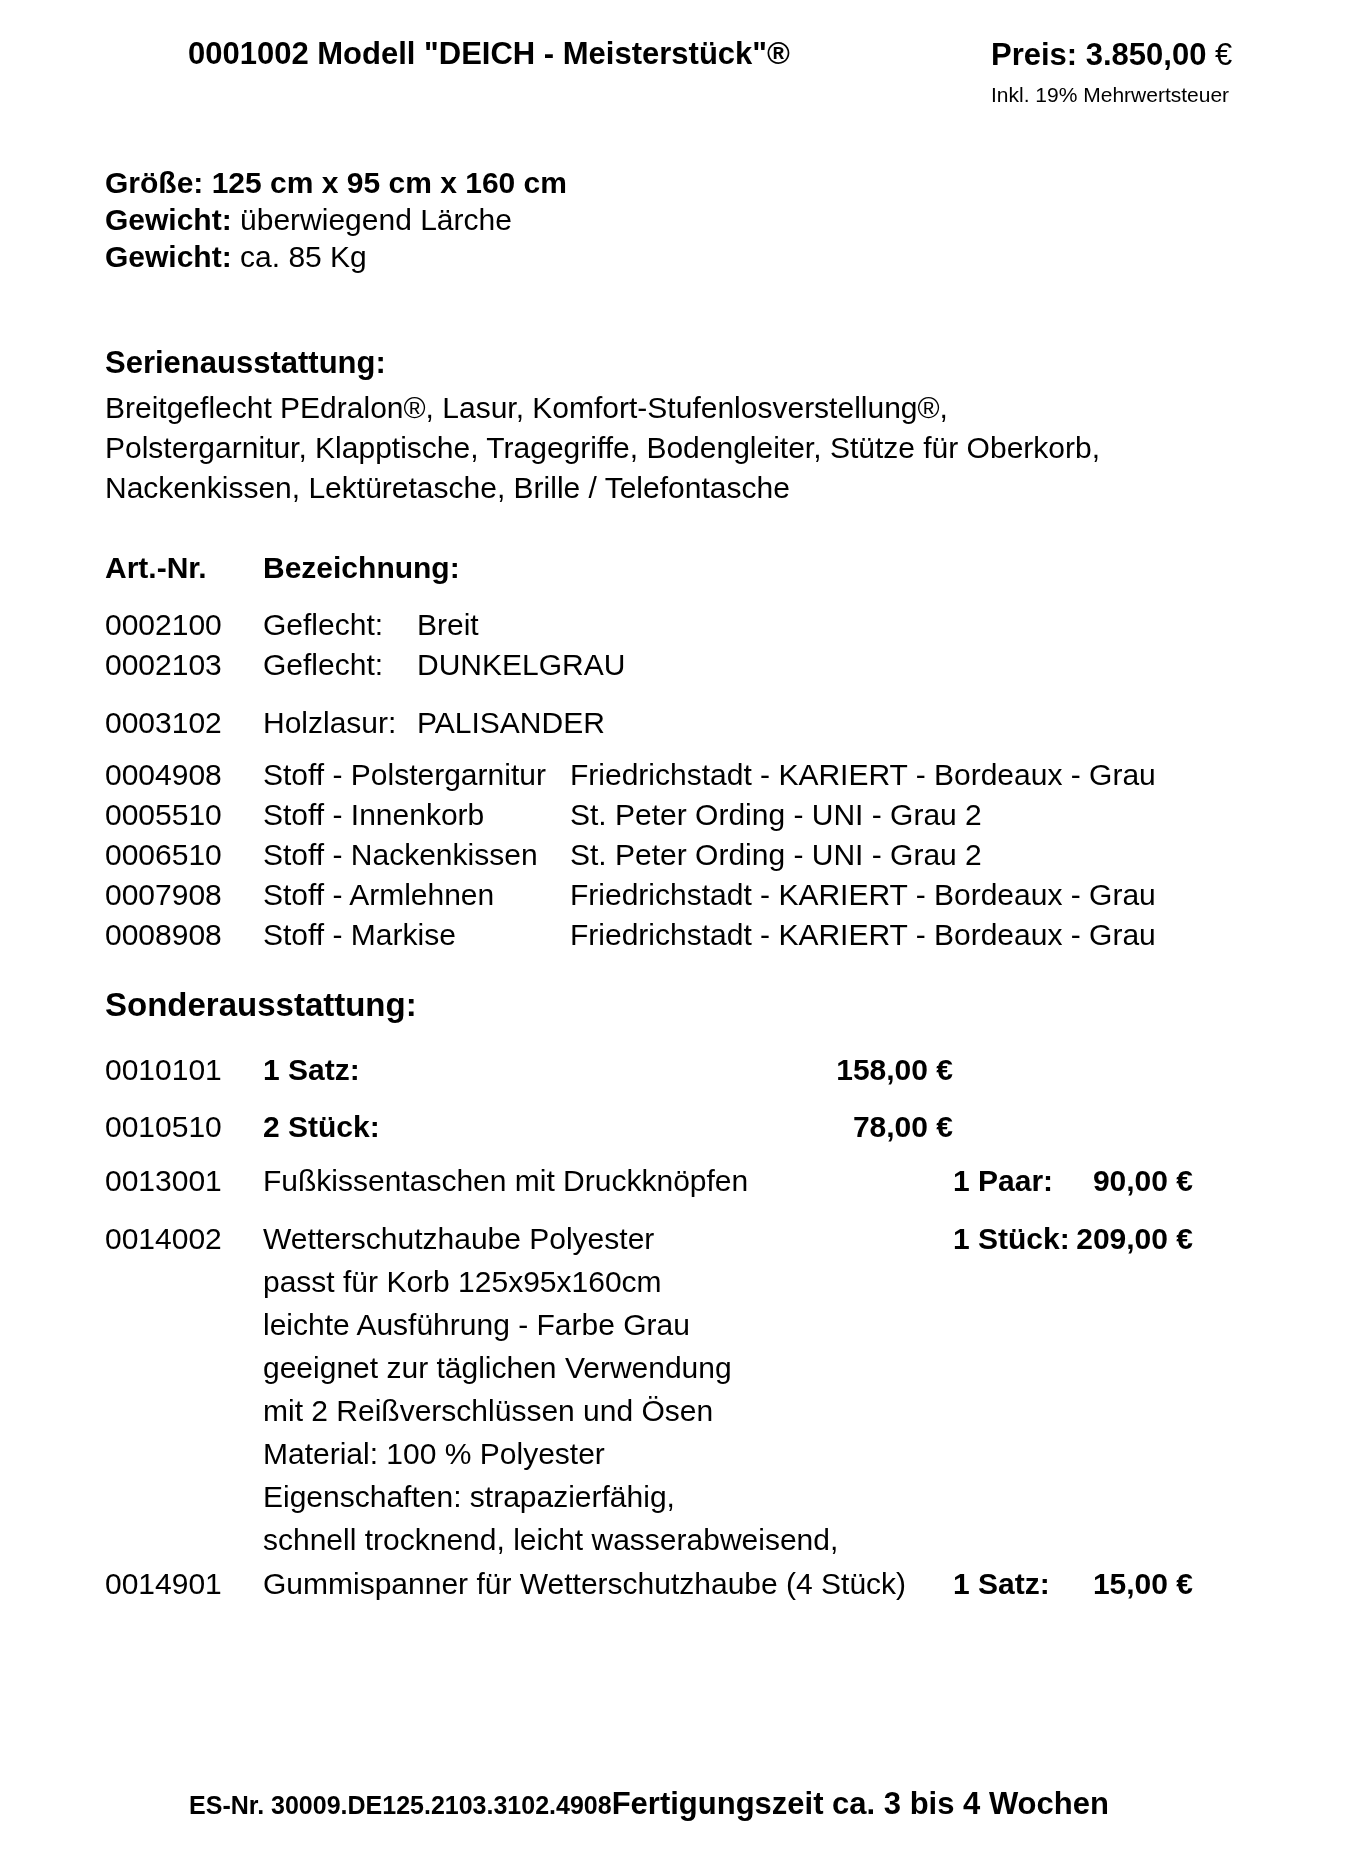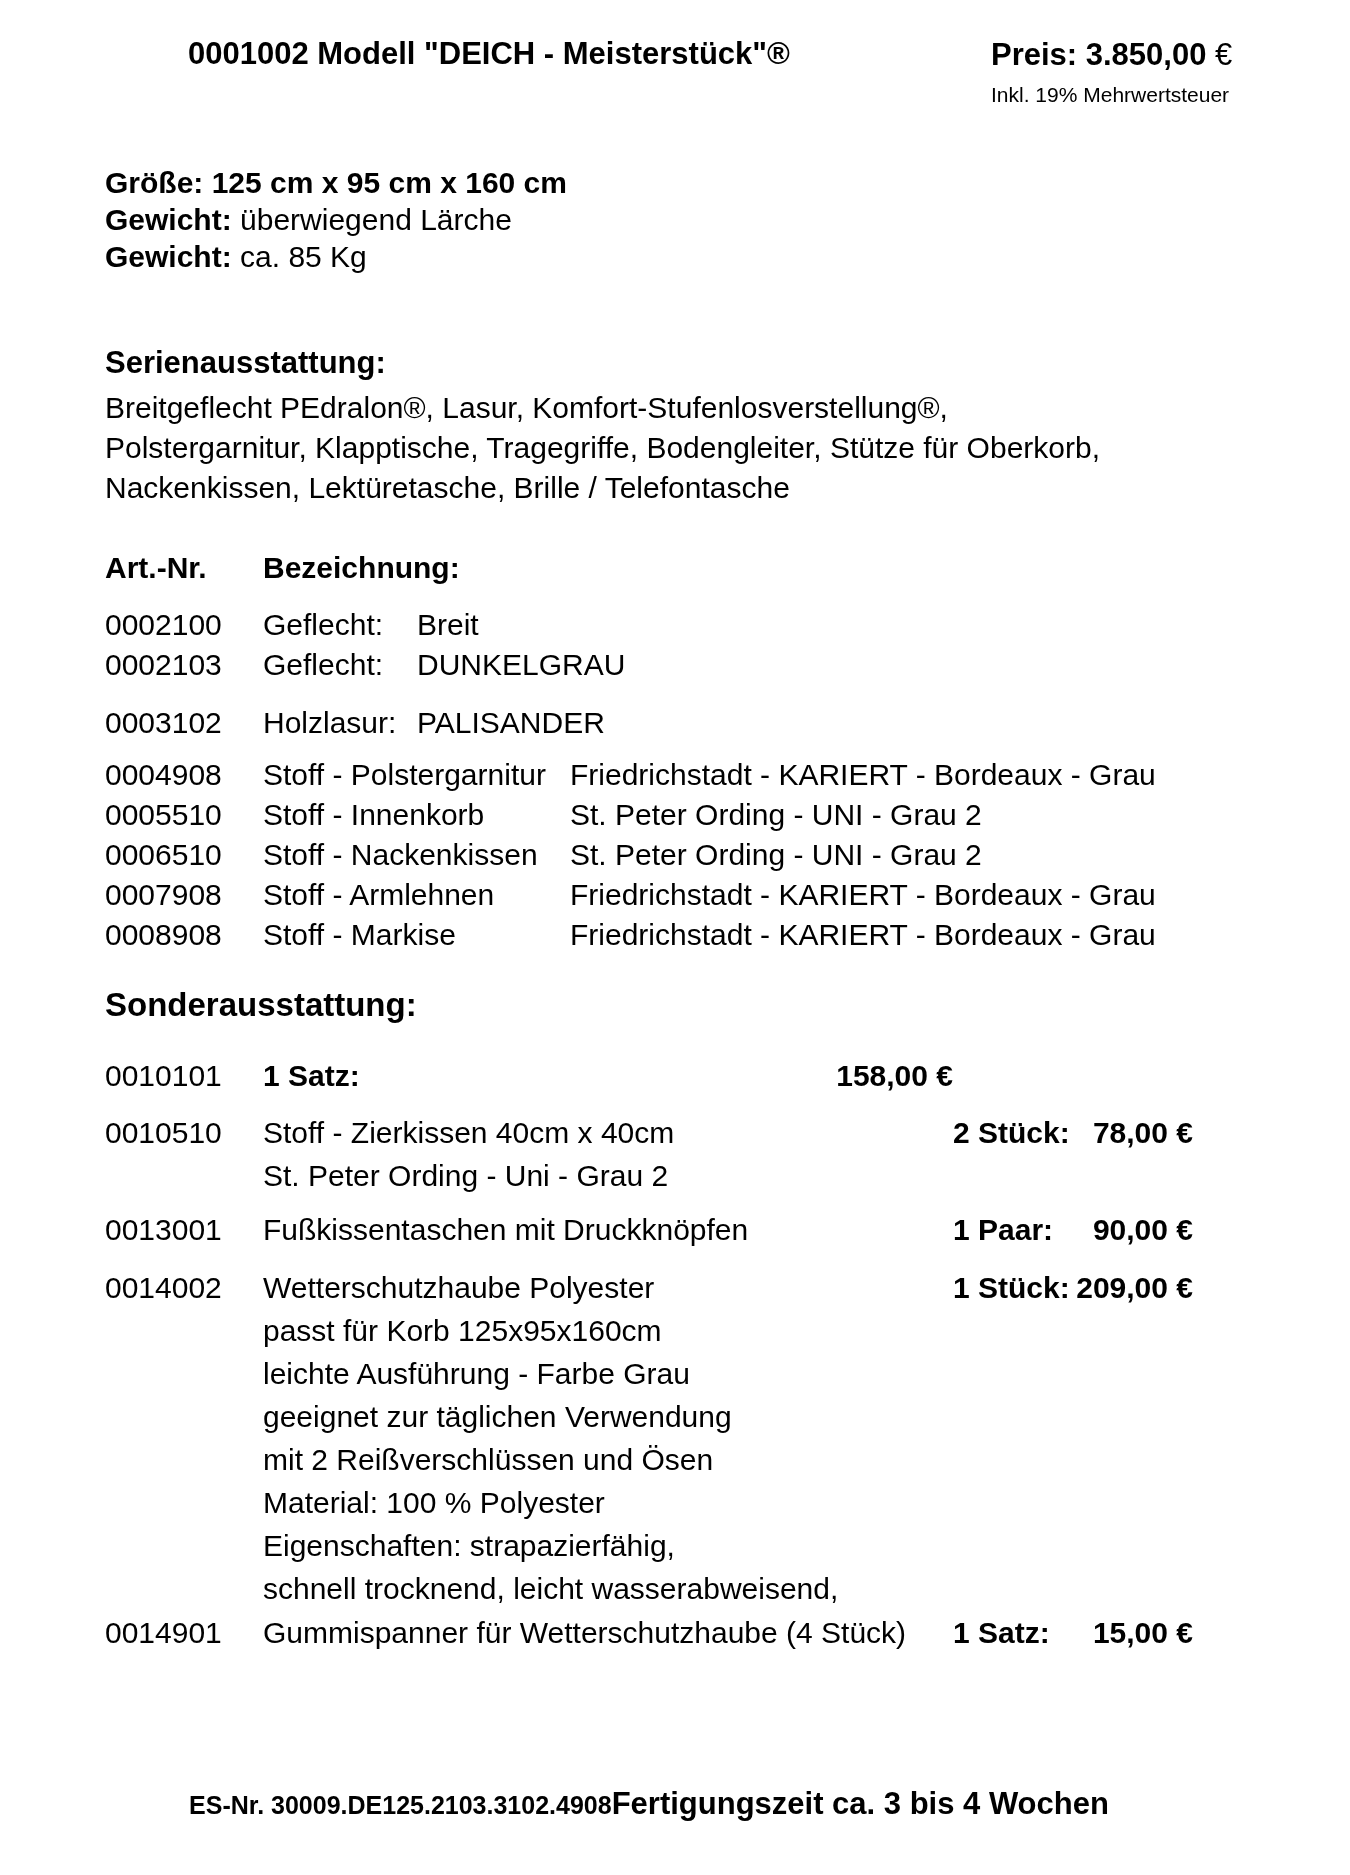--- a/index.html
+++ b/index.html
@@ -120,31 +120,29 @@
         <span>Friedrichstadt - KARIERT - Bordeaux - Grau</span>
     </div>
     <div class="trow typeB">
       <span>0008908</span>
         <span>Stoff - Markise</span>
         <span>Friedrichstadt - KARIERT - Bordeaux - Grau</span>
     </div>
 
     <div class="sonder-heading">Sonderausstattung:</div>
 
-    <div class="item" style="margin-top:29px">
+    <div class="item" style="margin-top:23px">
       <span>0010101</span>
       <span class="qp">
           <span>1 Satz:</span>
           <span>158,00 €</span>
         </span>
     </div>
     <div class="item" style="margin-top:14px">
       <span>0010510</span>
-      <span class="desc">Stoff - Zierkissen 40cm x 40cm
-St. Peter Ording - Uni - Grau 2</span>
       <span class="qp">
           <span>2 Stück:</span>
           <span>78,00 €</span>
         </span>
     </div>
     <div class="item" style="margin-top:11px">
       <span>0013001</span>
       <span class="desc">Fußkissentaschen mit Druckknöpfen</span>
       <span class="qp">
           <span>1 Paar:</span>

